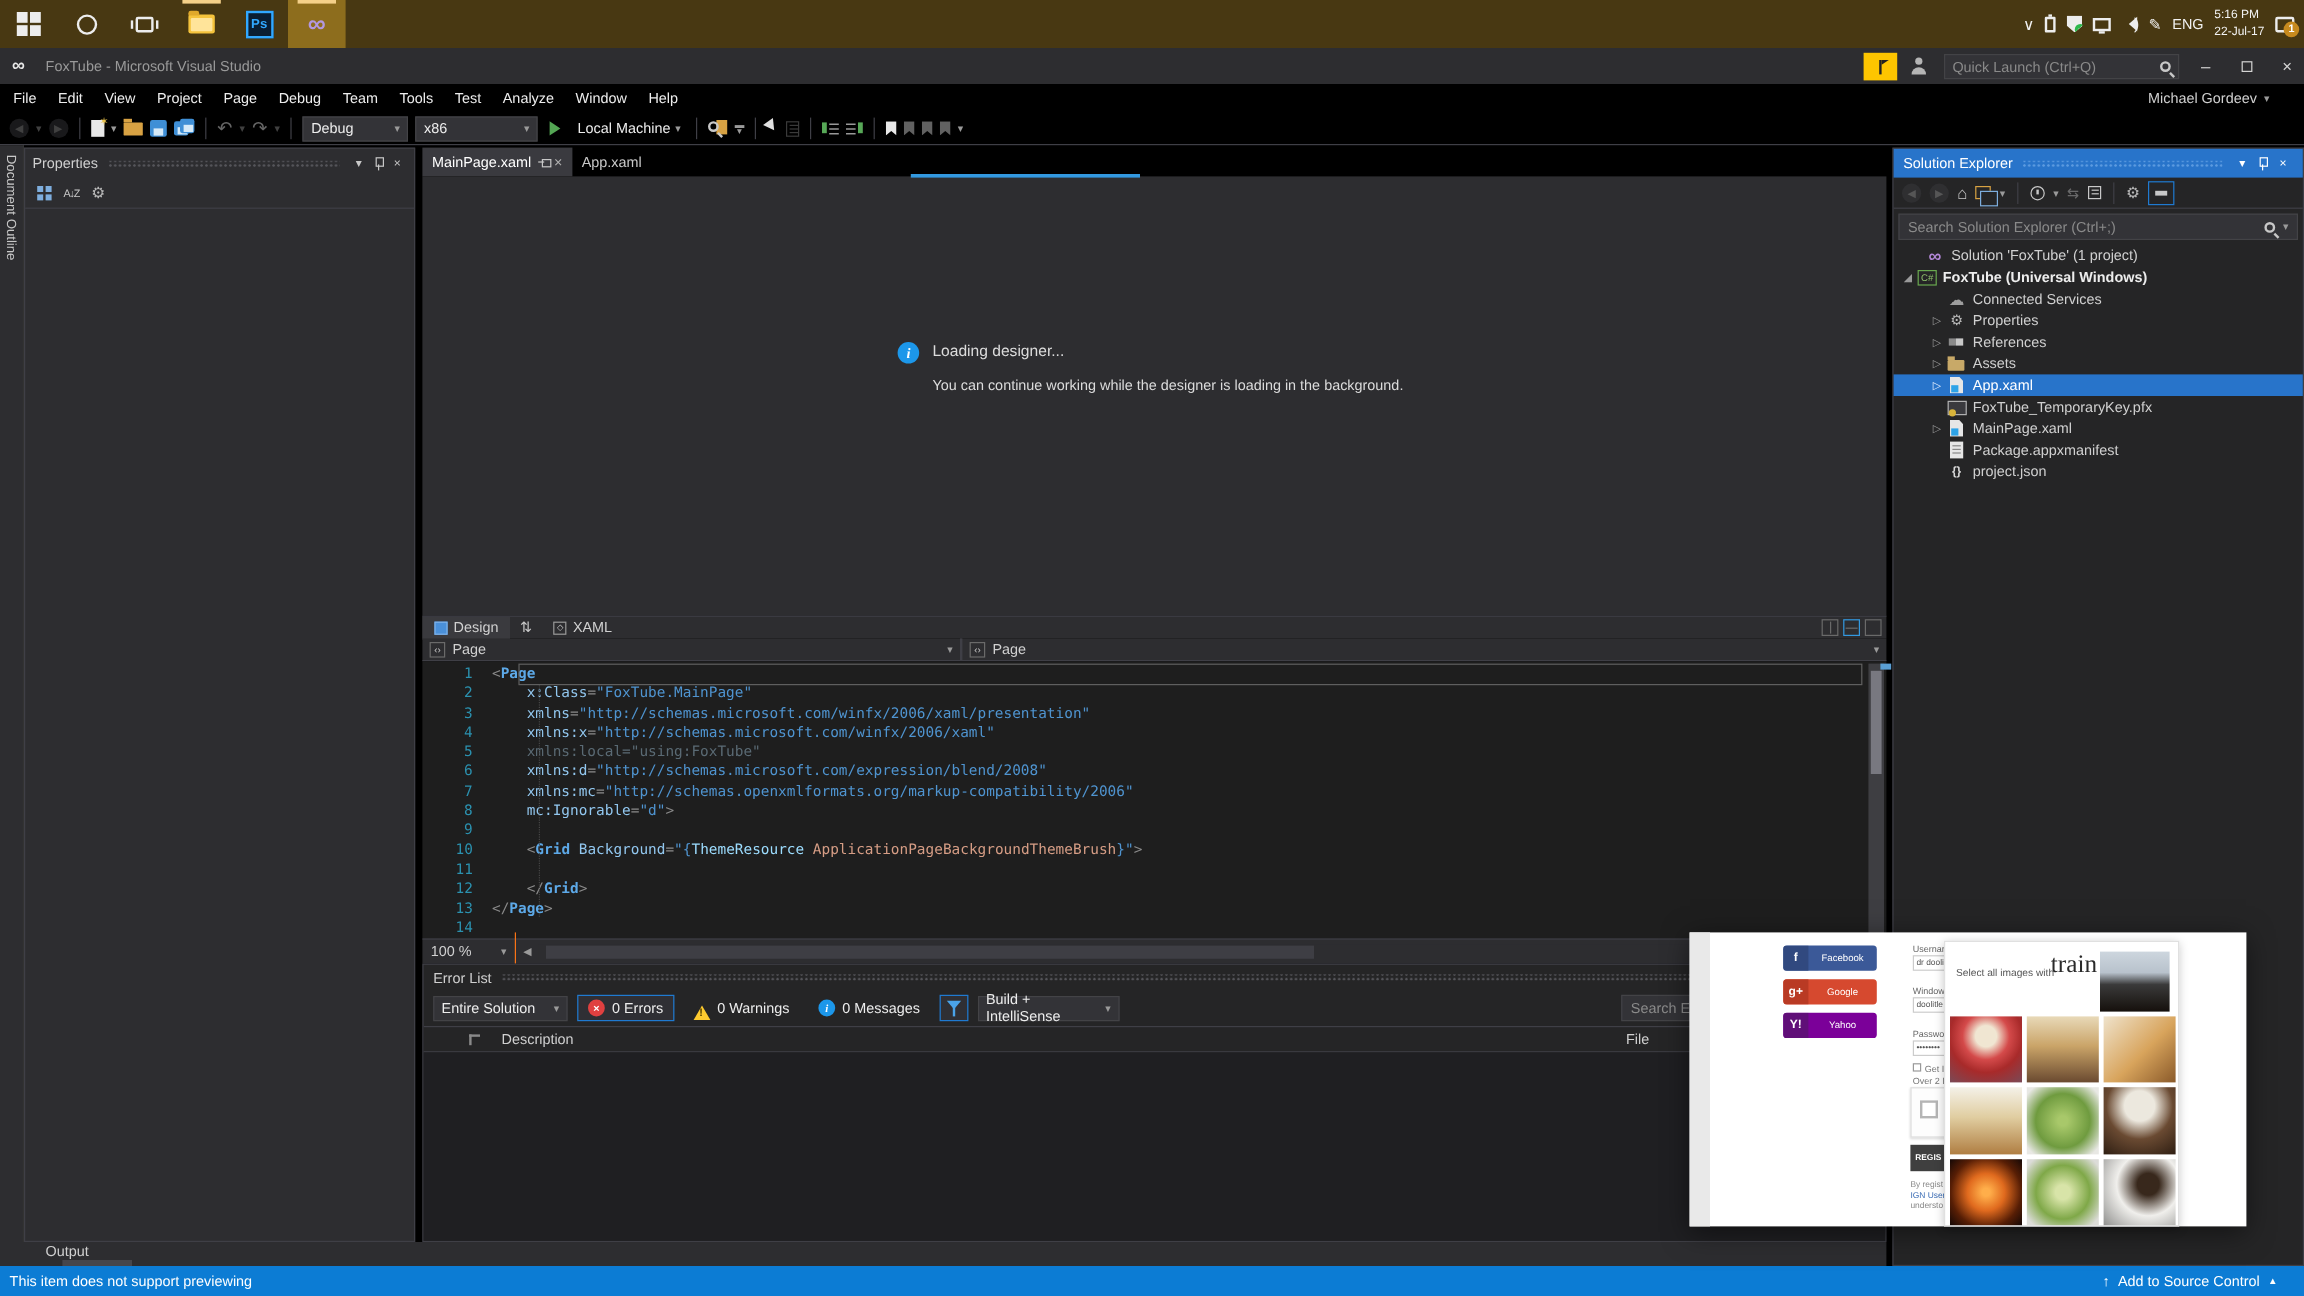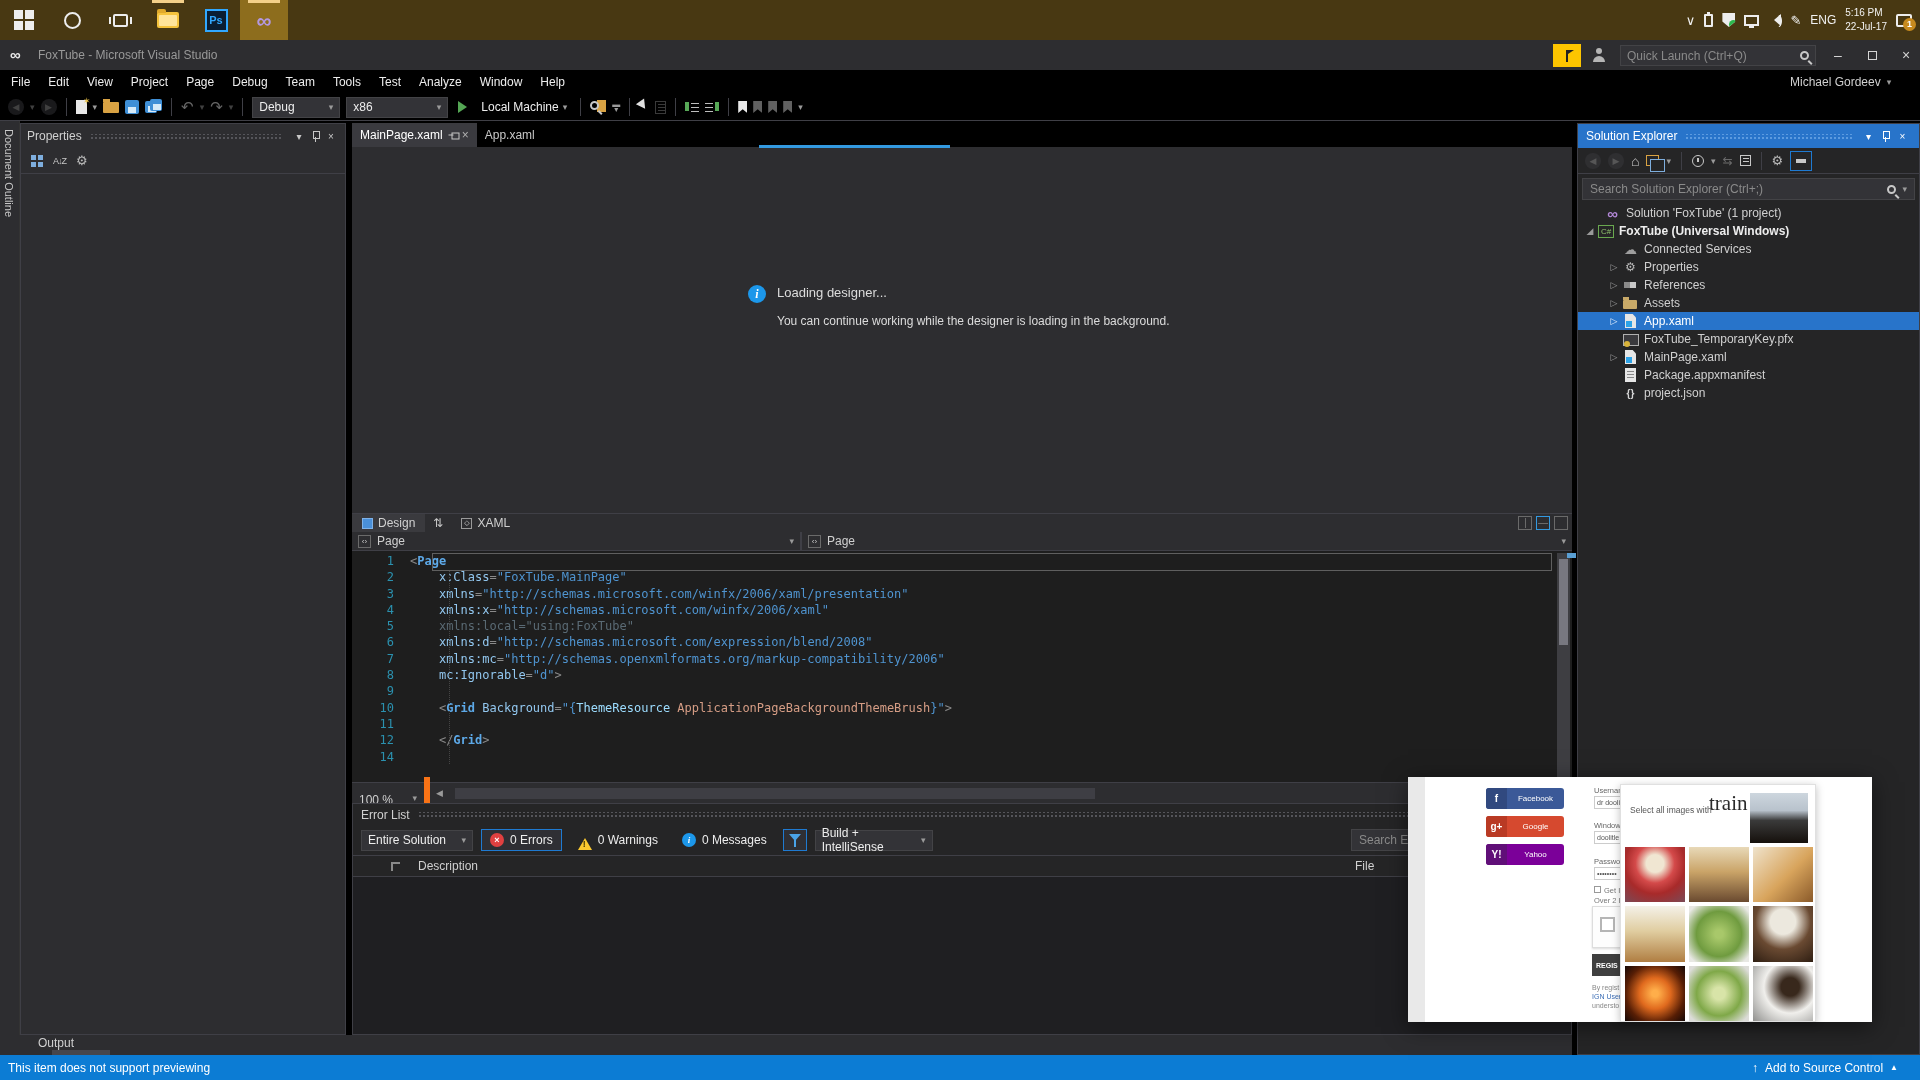--- a/index.html
+++ b/index.html
@@ -150,21 +150,21 @@
 .cl.boxed::after{content:"";position:absolute;left:80px;top:0;width:1118px;height:16px;border:1px solid #5f5f5f}
 .tk-d{color:#8a8a8a}.tk-e{color:#5da9e8;font-weight:bold}.tk-a{color:#92c7ef}
 .tk-s{color:#4f94d0}.tk-g{color:#5a6a74}.tk-k{color:#9cdcfe}.tk-r{color:#d69d85}.tk-w{color:#d0d0d0}
 #guide1{position:absolute;left:97px;top:20px;height:193px;border-left:1px dotted #454545}
 #vsb{position:absolute;right:2px;top:2px;width:13px;height:227px;background:#3e3e42}
 #vsb .thumb{position:absolute;left:2px;top:6px;width:9px;height:86px;background:#787880}
 #vsb .grip{position:absolute;left:2px;top:0;width:9px;height:5px;background:#5a9fd4}
 
 
 #zoomrow{left:352px;top:782px;width:1220px;height:21px;background:#2d2d30;display:flex;align-items:center;border-top:1px solid #3f3f46}
-#zoombox{width:78px;height:21px;display:flex;align-items:flex-start;justify-content:space-between;padding:16px 7px;border-right:6px solid #f97316;color:#d0d0d0}
+#zoombox{width:78px;height:21px;display:flex;align-items:center;justify-content:space-between;padding:16px 7px;border-right:1px solid #f97316;color:#d0d0d0}
 .hsb-arrow{color:#9a9a9a;font-size:9px;padding:0 6px}
 #hsb-track{flex:1;height:13px;background:#2d2d30;position:relative}
 #hsb-track .thumb{position:absolute;left:6px;top:1px;width:640px;height:11px;background:#3e3e44}
 
 
 #errorlist{left:352px;top:803px;width:1220px;height:232px;background:#252526;border:1px solid #3f3f46}
 #el-title{height:21px;display:flex;align-items:center;padding:0 8px;color:#d0d0d0}
 #el-toolbar{height:30px;display:flex;align-items:center;gap:8px;padding:0 8px}
 .el-btn{height:22px;display:flex;align-items:center;gap:6px;padding:0 8px;color:#ededed}
 .el-btn.framed{border:1px solid #1f7ad1;background:#2f2f34}
@@ -533,20 +533,24 @@
       </div>
       <div class="cl">
         <span class="ln">11</span>
         <span class="ct"></span>
       </div>
       <div class="cl">
         <span class="ln">12</span>
         <span class="ct"><span class="tk-w">    </span><span class="tk-d">&lt;/</span><span class="tk-e">Grid</span><span class="tk-d">&gt;</span></span>
       </div>
       <div class="cl">
+        <span class="ln">13</span>
+        <span class="ct"><span class="tk-d">&lt;/</span><span class="tk-e">Page</span><span class="tk-d">&gt;</span></span>
+      </div>
+      <div class="cl">
         <span class="ln">14</span>
         <span class="ct"></span>
       </div>
       <div id="guide1"></div>
     <div id="vsb">
         <span class="grip"></span>
         <span class="thumb"></span>
       </div>
   </div>
 

